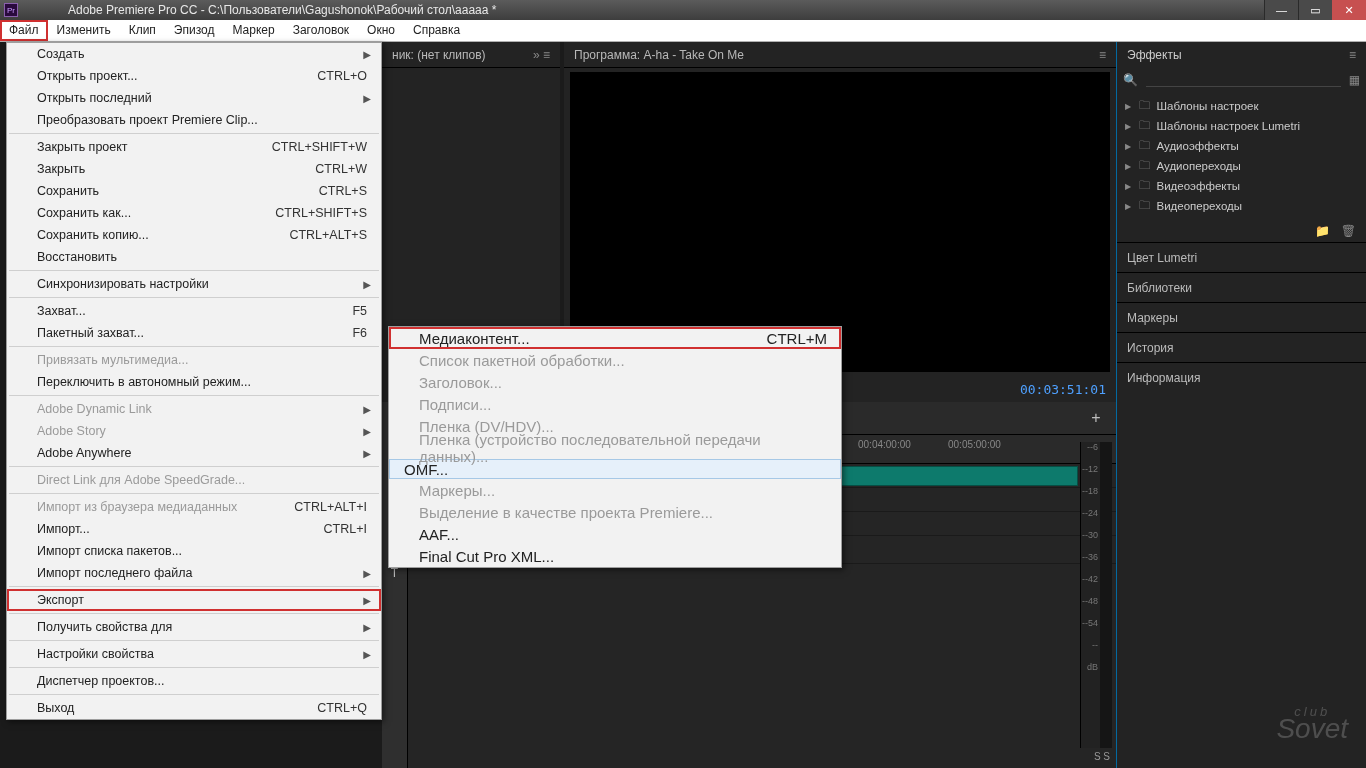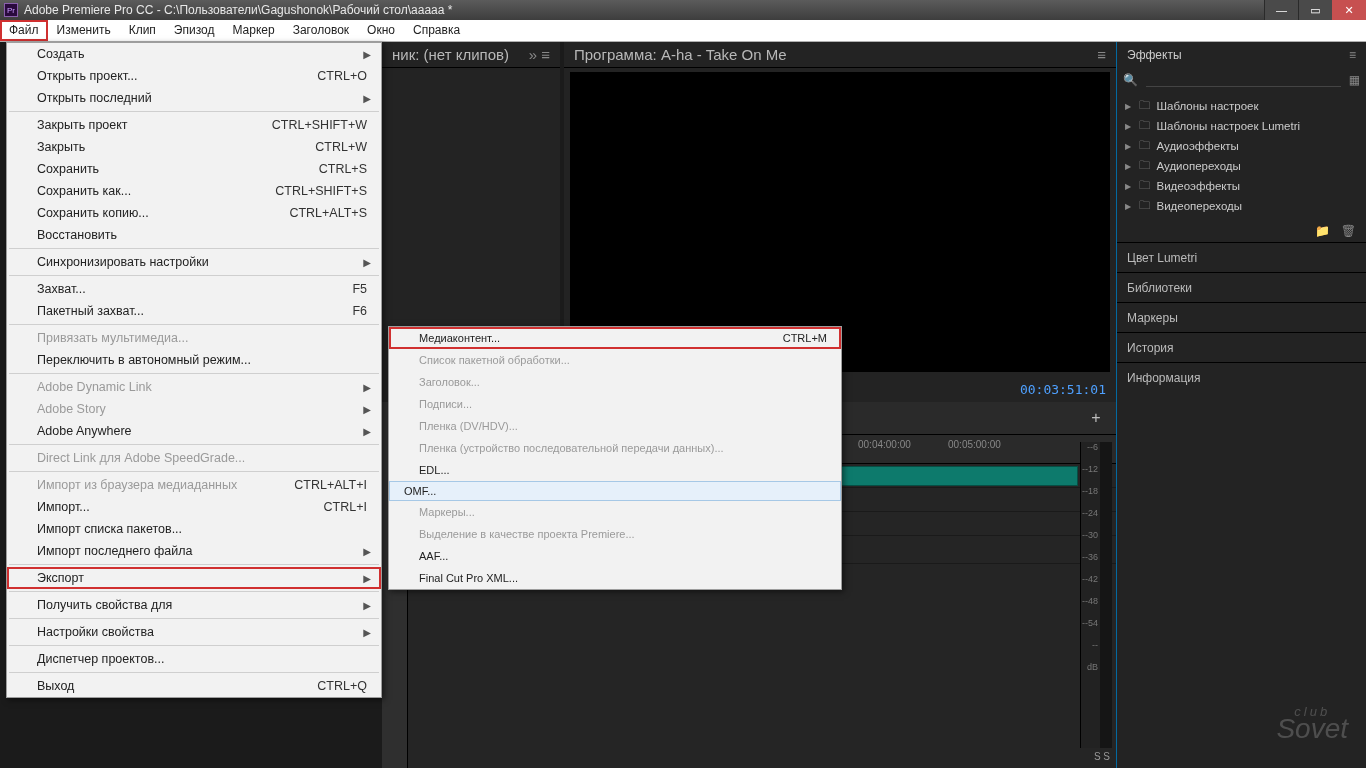--- a/index.html
+++ b/index.html
@@ -1,43 +1,43 @@
 <!DOCTYPE html>
 <html><head>
 <meta charset="utf-8">
 <style>
 * { box-sizing: border-box; margin: 0; padding: 0; font-family: "Segoe UI", Tahoma, sans-serif; }
 body { width: 1366px; height: 768px; background: #1b1b1b; overflow: hidden; position: relative; font-size: 12px; }
-.titlebar { height: 20px; background: linear-gradient(#5b5b5b,#3d3d3d); display: flex; align-items: center; color: #e8e8e8; padding: 8px 4px; position: relative; }
+.titlebar { height: 20px; background: linear-gradient(#5b5b5b,#3d3d3d); display: flex; align-items: center; color: #e8e8e8; padding: 8px 4px; position: relative; gap: 44px; }
 .titlebar .app-icon { width: 14px; height: 14px; background:#2a0a3d; border:1px solid #8a5fad; margin-right:6px; display:flex; align-items:center; justify-content:center; font-size:8px; color:#c89bff;}
 .winbtns { position:absolute; right:0; top:0; display:flex; }
 .winbtns div { width:34px; height:20px; display:flex; align-items:center; justify-content:center; color:#fff; font-size:11px; }
 .winbtns .min,.winbtns .max{ background:#4a4a4a; border-left:1px solid #2a2a2a;}
 .winbtns .close{ background:#c75050; }
 .menubar { height: 22px; background: #fff; border-bottom:1px solid #b0b0b0; display:flex; align-items:stretch; color:#222; font-size:12px; }
 .menubar .m { padding: 3px 9px; cursor:default; }
 .menubar .m.active { border:2px solid #d03030; padding:1px 7px; }
 .workspace { display:flex; height: calc(768px - 20px - 22px); }
 .left-col { width: 382px; position:relative; }
 .center-col { flex:1; display:flex; flex-direction:column; }
 .right-col { width: 250px; background:#232323; border-left:1px solid #0369a1; }
 .dropdown { position:absolute; left:6px; top:0; width:376px; background:#f2f2f2; border:1px solid #9e9e9e; box-shadow:2px 2px 6px rgba(0,0,0,.5); color:#222; z-index:10; }
 .dropdown .item { display:flex; align-items:center; height:22px; padding:0 14px 0 30px; position:relative; font-size:12.5px; }
 .dropdown .item .sc { margin-left:auto; color:#333; }
 .dropdown .item.disabled { color:#9a9a9a; }
 .dropdown .sep { height:1px; background:#cfcfcf; margin:2px 2px; }
 .dropdown .item .arrow { position:absolute; right:10px; font-size:10px; color:#555; }
 .dropdown .item.highlight-red { outline:2px solid #d03030; outline-offset:-2px; }
 .submenu { position:absolute; left:388px; top:326px; width:454px; background:#f2f2f2; border:1px solid #9e9e9e; box-shadow:2px 2px 6px rgba(0,0,0,.5); z-index:11; }
-.submenu .item { display:flex; align-items:center; height:22px; padding:0 14px 0 30px; font-size:11px; color:#222; }
+.submenu .item { display:flex; align-items:center; height:22px; padding:0 14px 0 30px; font-size:15px; color:#222; }
 .submenu .item .sc{margin-left:auto;}
 .submenu .item.disabled{color:#9a9a9a;}
 .submenu .item.highlight-red{outline:2px solid #d03030; outline-offset:-2px;}
 .submenu .item.hovered{background:#e6f0fa; border:1px solid #a6c8e6; height:20px; padding-left:14px;}
-.panel-hdr { height:26px; background:#232323; color:#b8b8b8; display:flex; align-items:center; padding:0 10px; font-size:15px; border-bottom:1px solid #000; }
+.panel-hdr { height:26px; background:#232323; color:#b8b8b8; display:flex; align-items:center; padding:0 10px; font-size:12px; border-bottom:1px solid #000; }
 .panel-hdr .mnu { margin-left:auto; color:#888; }
 .center-top { height:360px; display:flex; }
 .src-panel { width:178px; background:#232323; display:flex; flex-direction:column; }
 .prog-panel { flex:1; background:#232323; display:flex; flex-direction:column; margin-left:4px; }
 .black-view { flex:1; background:#000; margin:4px 6px; }
 .prog-controls { height:26px; display:flex; align-items:center; gap:10px; padding:0 10px; color:#ccc; font-size:11px; }
 .prog-controls .zoom { color:#4ea0ff; }
 .prog-controls .tc { color:#4ea0ff; margin-left:auto; font-family:monospace; font-size:13px;}
 .wrench { color:#aaa; margin:0 8px;}
 .timeline-area { flex:1; background:#232323; display:flex; }
@@ -108,20 +108,23 @@
           <span class="arrow">▶</span>
         </div>
         <div class="item">
           <span>Открыть проект...</span>
           <span class="sc">CTRL+O</span>
         </div>
         <div class="item">
           <span>Открыть последний</span>
           <span class="arrow">▶</span>
         </div>
+        <div class="item">
+          <span>Преобразовать проект Premiere Clip...</span>
+        </div>
         <div class="sep"></div>
         <div class="item">
           <span>Закрыть проект</span>
           <span class="sc">CTRL+SHIFT+W</span>
         </div>
         <div class="item">
           <span>Закрыть</span>
           <span class="sc">CTRL+W</span>
         </div>
         <div class="item">
@@ -379,23 +382,20 @@
     </div>
     <div class="item disabled">
       <span>Подписи...</span>
     </div>
     <div class="item disabled">
       <span>Пленка (DV/HDV)...</span>
     </div>
     <div class="item disabled">
       <span>Пленка (устройство последовательной передачи данных)...</span>
     </div>
-    <div class="item">
-      <span>EDL...</span>
-    </div>
     <div class="item hovered">
       <span>OMF...</span>
     </div>
     <div class="item disabled">
       <span>Маркеры...</span>
     </div>
     <div class="item disabled">
       <span>Выделение в качестве проекта Premiere...</span>
     </div>
     <div class="item">

